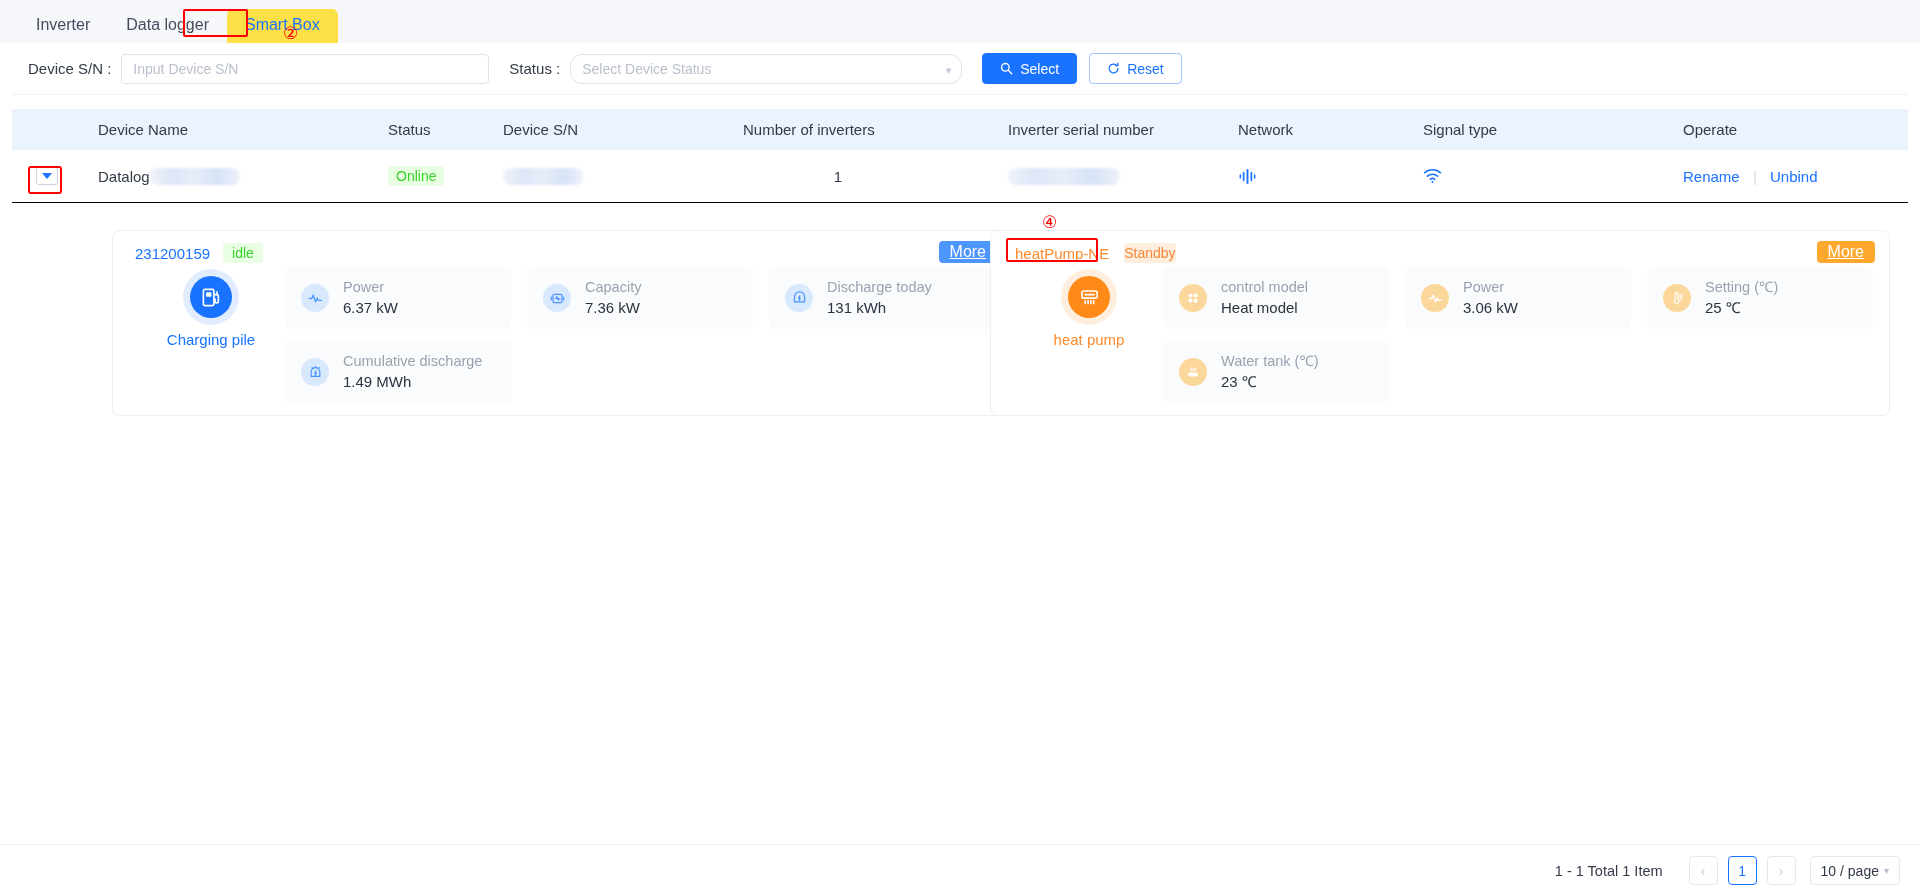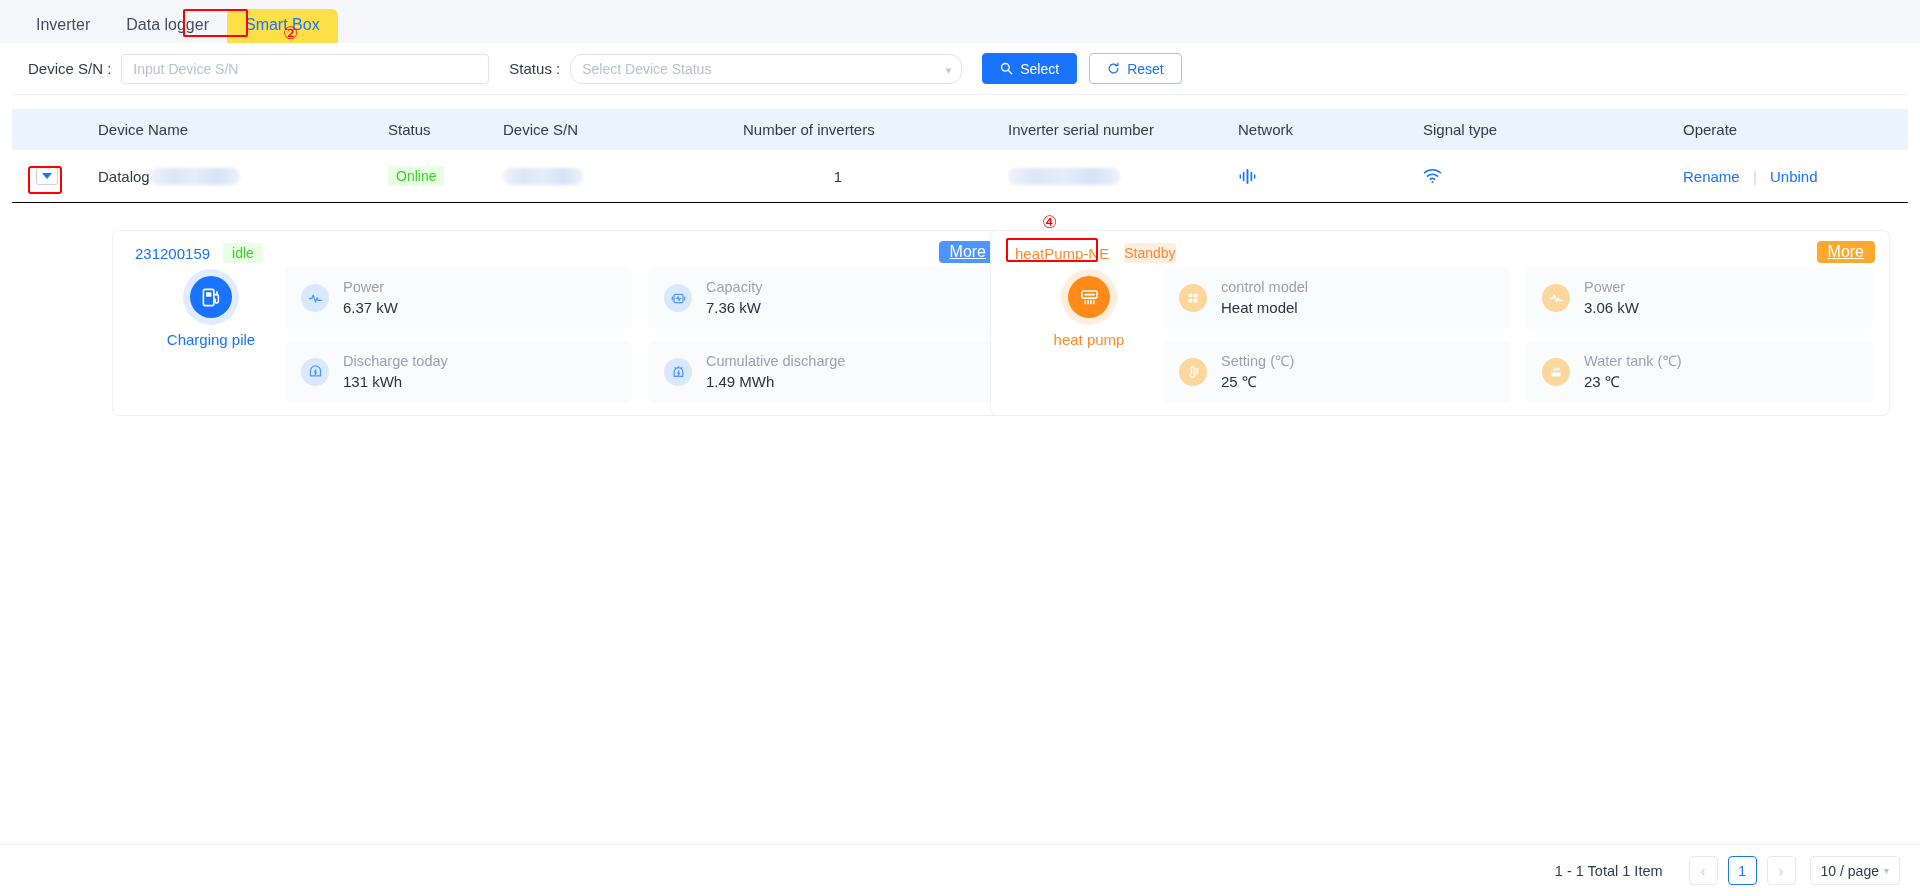--- a/index.html
+++ b/index.html
@@ -125,21 +125,21 @@
     width: 42px; height: 42px; border-radius: 50%; margin: 0 auto 13px auto;
     display: flex; align-items: center; justify-content: center; color: #fff;
   }
   .devicon.blue  { background:#1a73ff; box-shadow: 0 0 0 7px rgba(26,115,255,.13); }
   .devicon.orange{ background:#ff8a18; box-shadow: 0 0 0 7px rgba(255,138,24,.15); }
   .devlabel { font-size: 15px; }
   .devlabel.blue { color: #1a73ff; }
   .devlabel.orange { color: #ff8a2b; }
 
   .metrics { position: absolute; left: 172px; top: 36px; right: 16px; display: grid;
-    grid-template-columns: 1fr 1fr; gap: 12px 16px; }
+    grid-template-columns: 1fr 1fr 1fr; gap: 12px 16px; }
   .metric {
     background: #fafbfc; border-radius: 5px; height: 62px;
     display: flex; align-items: center; padding-left: 16px; gap: 14px;
   }
   .m-ico { width: 28px; height: 28px; border-radius: 50%; flex: none;
     display:flex; align-items:center; justify-content:center; }
   .m-ico.blue { background:#d9e9fd; color:#4d95ff; }
   .m-ico.orange { background:#fcd79c; color:#fff; }
   .m-lab { font-size: 14.5px; color: #9aa2b1; line-height: 20px; }
   .m-val { font-size: 15px; color: #2b3240; line-height: 22px; }

